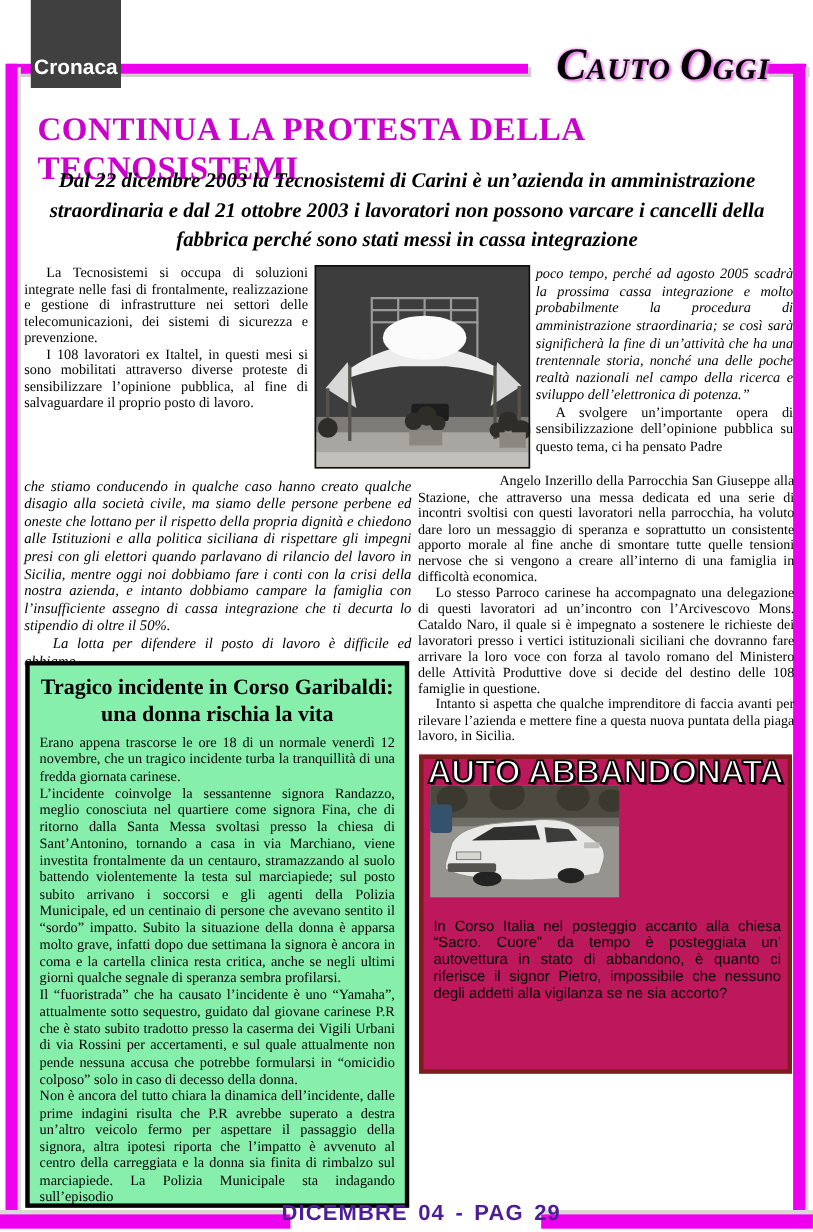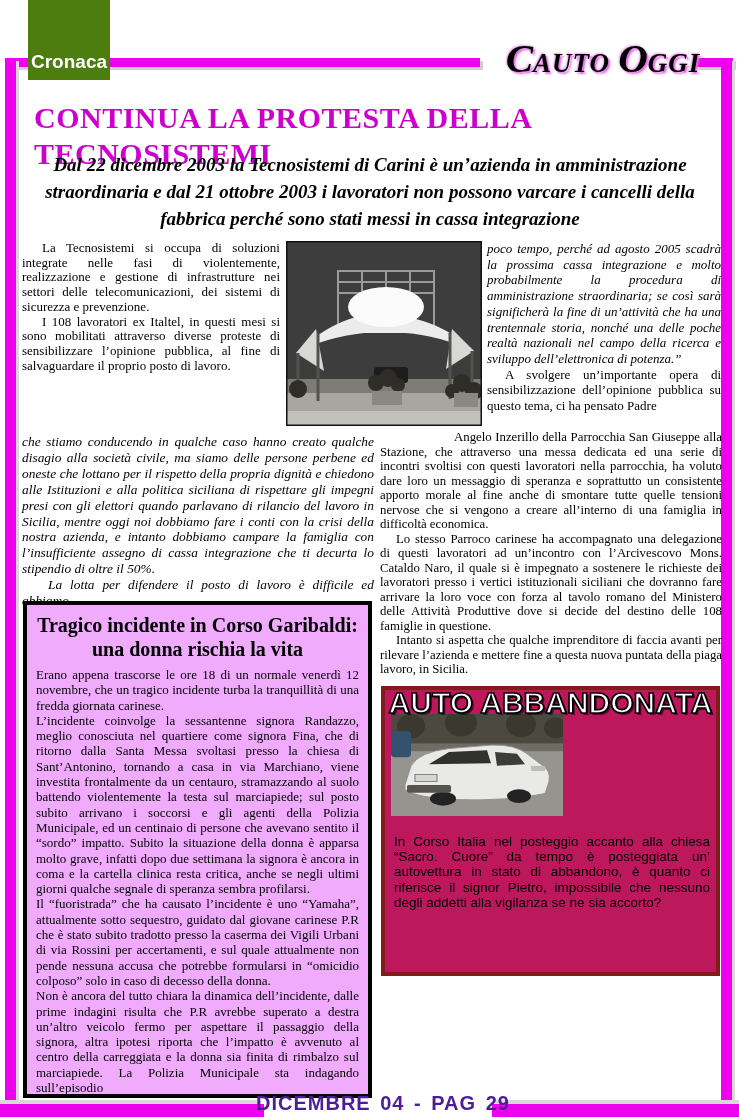--- a/index.html
+++ b/index.html
@@ -9,21 +9,21 @@
   
   .mag{background:#EE00EE;position:absolute;}
   .frame-top{left:6px;top:58px;width:474px;height:9px;box-shadow:3px 3px 0 #cfcfcf;}
   .frame-top-stub{left:696px;top:58px;width:37px;height:9px;box-shadow:3px 3px 0 #cfcfcf;}
   .frame-left{left:5px;top:58px;width:11px;height:1049px;box-shadow:3px 3px 0 #d8d8d8;}
   .frame-right{left:721px;top:58px;width:11px;height:1049px;box-shadow:3px 3px 0 #d8d8d8;}
   .frame-bot-l{left:0;top:1104px;width:264px;height:13px;box-shadow:-3px -4px 0 #d8d8d8;}
   .frame-bot-r{left:492px;top:1104px;width:247px;height:13px;box-shadow:3px -4px 0 #d8d8d8;}
 
   
-  .cronaca-box{position:absolute;left:28px;top:0;width:82px;height:80px;background:#4d7c0f;
+  .cronaca-box{position:absolute;left:28px;top:0;width:82px;height:80px;background:#404040;
                display:flex;align-items:flex-end;justify-content:center;padding-bottom:7px;box-sizing:border-box;}
   .cronaca-box span{color:#fff;font:700 19px "Liberation Sans",sans-serif;}
   .masthead{position:absolute;left:498px;top:36px;width:210px;height:48px;text-align:center;
             font-family:"Liberation Serif",serif;font-style:italic;font-weight:700;color:#000;
             text-shadow:2px 2px 2px #e66ce6,-1px -1px 2px #ee9bee;white-space:nowrap;}
   .mh-big{font-size:41px;line-height:44px;}
   .mh-small{font-size:27px;letter-spacing:1px;}
   .mh-gap{display:inline-block;width:8px;}
 
   
@@ -44,21 +44,21 @@
   .quote-block p{margin:0;}
   .quote-block .p2{text-indent:26px;}
   .right-block{position:absolute;left:380px;top:430px;width:342px;font-size:12.8px;
                line-height:14.5px;text-align:justify;}
   .right-block p{margin:0;}
   .right-block .rp1{text-indent:74px;}
   .right-block .rp2,.right-block .rp3{text-indent:16px;}
   .it{font-style:italic;}
 
   
-  .incident-box{position:absolute;left:23px;top:601px;width:349px;height:497px;background:#f0abfc;
+  .incident-box{position:absolute;left:23px;top:601px;width:349px;height:497px;background:#86efac;
                 border:4px solid #000;box-sizing:border-box;padding:5px 9px;}
   .incident-title{margin:3px 0 6px 0;text-align:center;font-weight:700;font-size:20px;line-height:24px;}
   .incident-body{font-size:13px;line-height:15.3px;text-align:justify;}
   .incident-body p{margin:0;}
 
   
   .car-box{position:absolute;left:381px;top:686px;width:339px;height:290px;background:#be185d;
            border:4px solid #7f1d1d;box-sizing:border-box;}
   .car-photo{position:absolute;left:6px;top:24px;width:172px;height:102px;}
   .car-headline{position:absolute;left:2px;top:-4px;width:327px;text-align:center;color:#fff;
@@ -86,21 +86,21 @@
 
   <div class="cronaca-box">
     <span>Cronaca</span>
   </div>
   <div class="masthead"><span class="mh-big">C</span><span class="mh-small">AUTO</span><span class="mh-gap"></span><span class="mh-big">O</span><span class="mh-small">GGI</span></div>
 
   <div class="headline">CONTINUA LA PROTESTA DELLA TECNOSISTEMI</div>
   <div class="standfirst">Dal 22 dicembre 2003 la Tecnosistemi di Carini è un’azienda in amministrazione straordinaria e dal 21 ottobre 2003 i lavoratori non possono varcare i cancelli della fabbrica perché sono stati messi in cassa integrazione</div>
 
   <div class="col-left">
-    <p>La Tecnosistemi si occupa di soluzioni integrate nelle fasi di violentemente, realizzazione e gestione di infrastrutture nei settori delle telecomunicazioni, dei sistemi di sicurezza e prevenzione.</p>
+    <p>La Tecnosistemi si occupa di soluzioni integrate nelle fasi di frontalmente, realizzazione e gestione di infrastrutture nei settori delle telecomunicazioni, dei sistemi di sicurezza e prevenzione.</p>
     <p>I 108 lavoratori ex Italtel, in questi mesi si sono mobilitati attraverso diverse proteste di sensibilizzare l’opinione pubblica, al fine di salvaguardare il proprio posto di lavoro.</p>
   </div>
 
   <div class="photo1">
     <svg width="196" height="185" viewBox="0 0 196 185">
       <rect width="196" height="185" fill="#3d3d3d"></rect>
       <rect y="148" width="196" height="37" fill="#a8a6a0"></rect>
       <rect y="138" width="196" height="14" fill="#7d7b76"></rect>
       <rect y="170" width="196" height="15" fill="#c2c0ba"></rect>
       <g stroke="#9a9a9a" stroke-width="2" fill="none">

